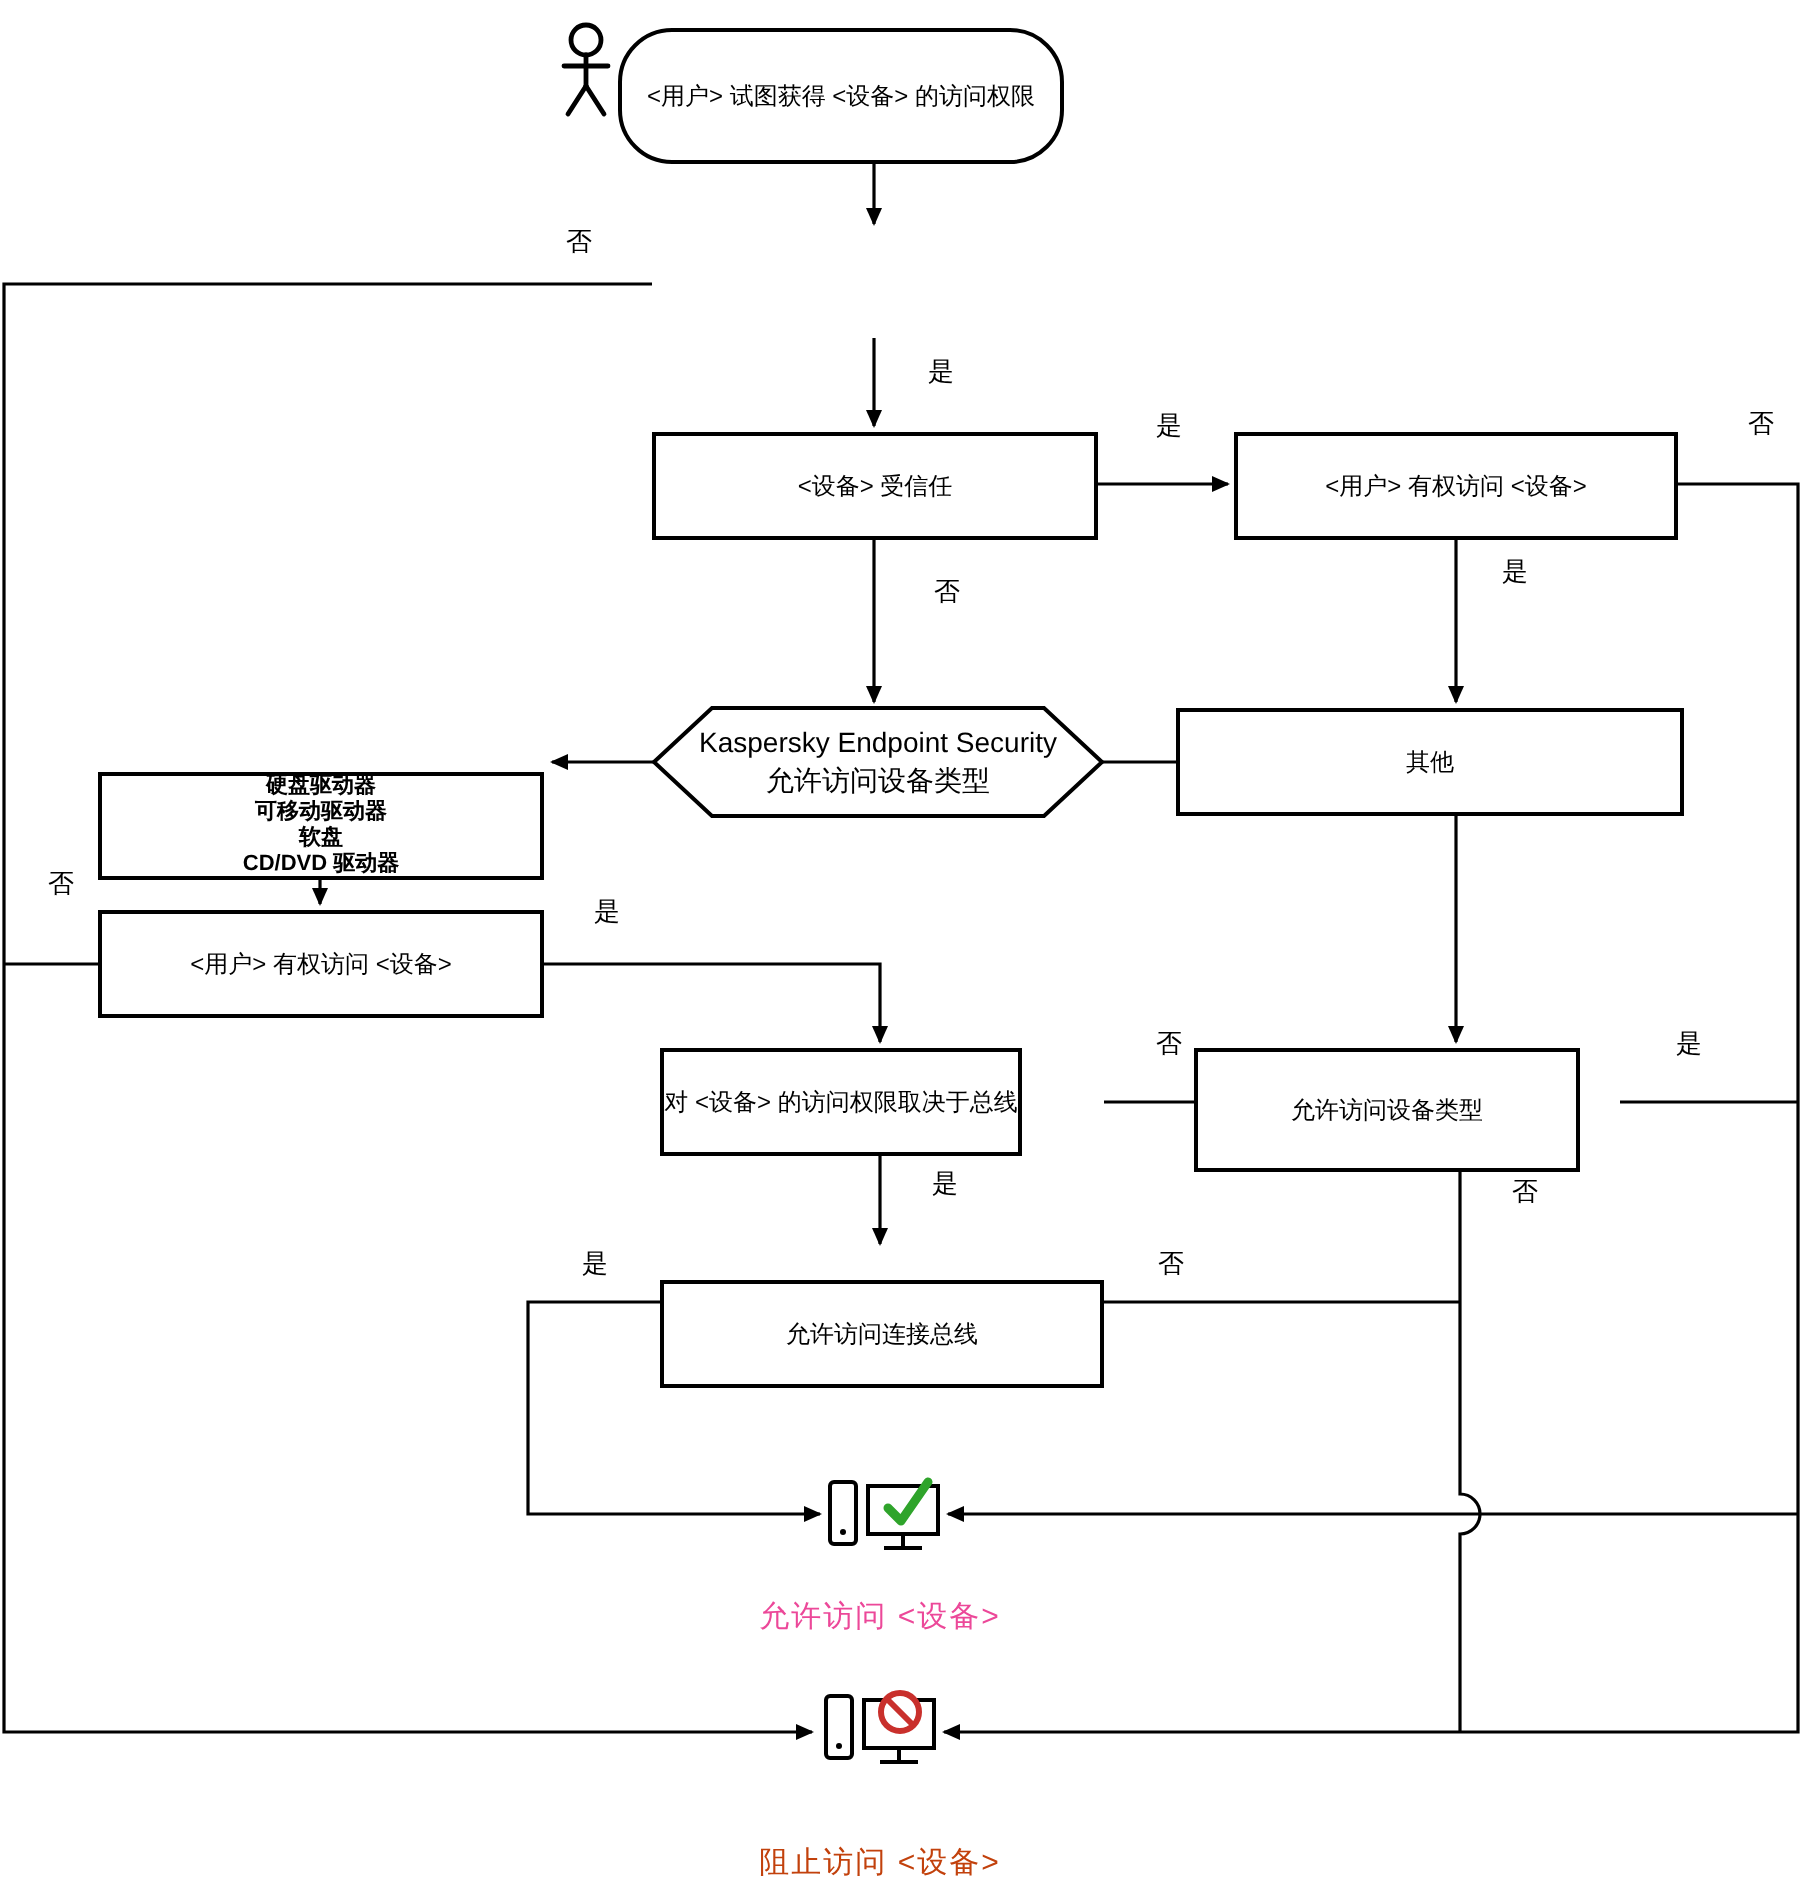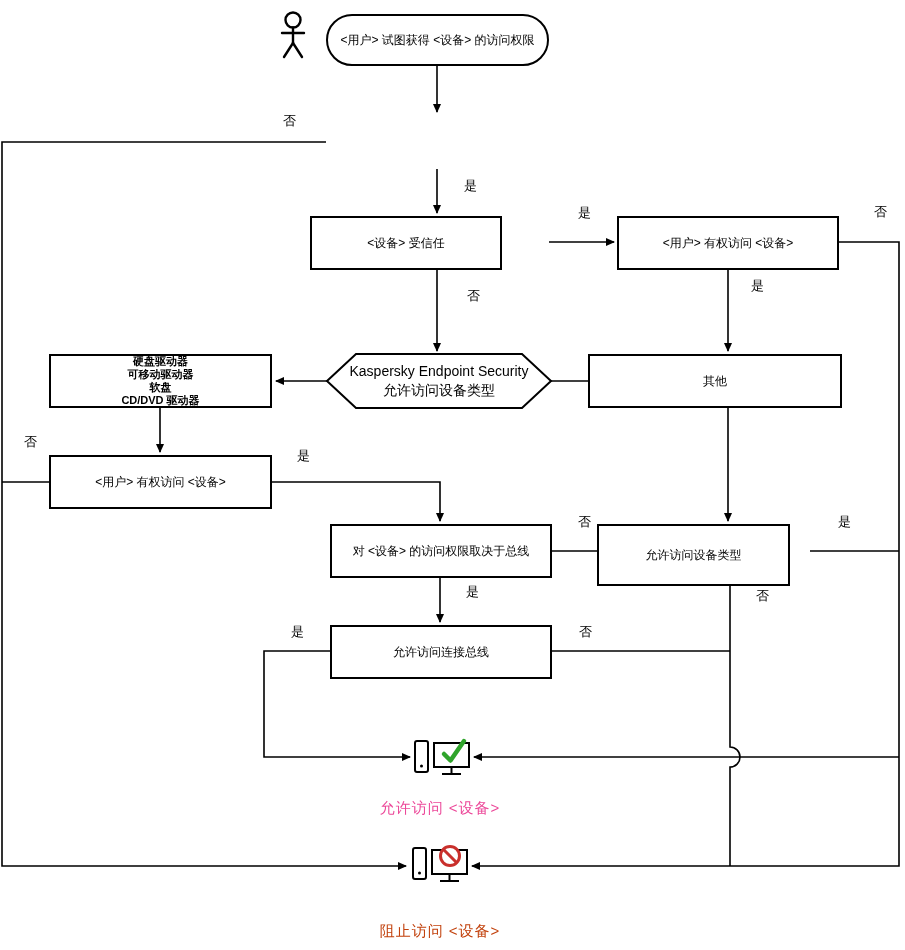--- a/index.html
+++ b/index.html
@@ -3,21 +3,21 @@
 <meta charset="utf-8">
 <style>
   html,body{margin:0;padding:0;background:#ffffff;}
   #stage{position:relative;width:905px;height:950px;background:#ffffff;overflow:hidden;
          font-family:"Liberation Sans","DejaVu Sans",sans-serif;color:#000;}
   svg.wires{position:absolute;left:0;top:0;z-index:1;}
   .node{position:absolute;z-index:2;box-sizing:border-box;border:2px solid #000;background:#fff;
         display:flex;align-items:center;justify-content:center;text-align:center;
         font-size:12px;line-height:1.25;padding:2px 5px;white-space:nowrap;}
   .stadium{border-radius:27px;}
-  .multi{flex-direction:column;white-space:normal;font-size:11px;line-height:1.18;font-weight:600;}
+  .multi{flex-direction:column;white-space:normal;font-size:11px;line-height:1.18;font-weight:600;margin-top:32px;}
   .hextext{position:absolute;z-index:2;display:flex;flex-direction:column;align-items:center;
            justify-content:center;text-align:center;font-size:14px;line-height:1.35;}
   .elabel{position:absolute;z-index:3;font-size:13px;}
   .caption{position:absolute;z-index:2;width:200px;text-align:center;font-size:15px;letter-spacing:1px;}
 </style>
 </head>
 <body>
 
 <div id="stage">
 
@@ -74,48 +74,48 @@
       <rect x="1" y="4" width="13" height="31" rx="2" fill="#fff" stroke="#000" stroke-width="2"></rect>
       <circle cx="7.5" cy="29" r="1.5" fill="#000" stroke="none"></circle>
       <rect x="20" y="6" width="35" height="24" fill="#fff" stroke="#000" stroke-width="2"></rect>
       <line x1="37.5" y1="30" x2="37.5" y2="36" stroke="#000" stroke-width="2"></line>
       <line x1="28" y1="37" x2="47" y2="37" stroke="#000" stroke-width="2"></line>
       <circle cx="38" cy="12" r="9.5" fill="#fff" stroke-width="3" stroke="#C9302C"></circle>
       <line x1="31.5" y1="5.5" x2="44.5" y2="18.5" stroke-width="3" stroke="#C9302C"></line>
     </g>
   </svg>
 
-  <div class="node stadium" style="left:326px;top:14px;width:223px;height:52px">&lt;用户&gt; 试图获得 &lt;设备&gt; 的访问权限</div>
+  <div class="node stadium" style="left:309px;top:14px;width:223px;height:68px">&lt;用户&gt; 试图获得 &lt;设备&gt; 的访问权限</div>
 
 
-  <div class="node" style="left:310px;top:216px;width:192px;height:54px">&lt;设备&gt; 受信任</div>
+  <div class="node" style="left:326px;top:216px;width:223px;height:54px">&lt;设备&gt; 受信任</div>
 
   <div class="node" style="left:617px;top:216px;width:222px;height:54px">&lt;用户&gt; 有权访问 &lt;设备&gt;</div>
 
   <div class="hextext" style="left:339px;top:360px;width:200px;height:42px">
     <span>Kaspersky Endpoint Security</span>
     <span>允许访问设备类型</span>
   </div>
 
   <div class="node multi" style="left:49px;top:354px;width:223px;height:54px">
     <span>硬盘驱动器</span>
     <span>可移动驱动器</span>
     <span>软盘</span>
     <span>CD/DVD 驱动器</span>
   </div>
 
   <div class="node" style="left:588px;top:354px;width:254px;height:54px">其他</div>
 
   <div class="node" style="left:49px;top:455px;width:223px;height:54px">&lt;用户&gt; 有权访问 &lt;设备&gt;</div>
 
-  <div class="node" style="left:330px;top:524px;width:222px;height:54px">对 &lt;设备&gt; 的访问权限取决于总线</div>
+  <div class="node" style="left:330px;top:524px;width:181px;height:54px">对 &lt;设备&gt; 的访问权限取决于总线</div>
 
   <div class="node" style="left:597px;top:524px;width:193px;height:62px">允许访问设备类型</div>
 
-  <div class="node" style="left:330px;top:625px;width:222px;height:54px">允许访问连接总线</div>
+  <div class="node" style="left:330px;top:640px;width:222px;height:54px">允许访问连接总线</div>
 
   <span class="elabel" style="left:283px;top:112px">否</span>
   <span class="elabel" style="left:464px;top:177px">是</span>
   <span class="elabel" style="left:578px;top:204px">是</span>
   <span class="elabel" style="left:874px;top:203px">否</span>
   <span class="elabel" style="left:467px;top:287px">否</span>
   <span class="elabel" style="left:751px;top:277px">是</span>
   <span class="elabel" style="left:24px;top:433px">否</span>
   <span class="elabel" style="left:297px;top:447px">是</span>
   <span class="elabel" style="left:578px;top:513px">否</span>

